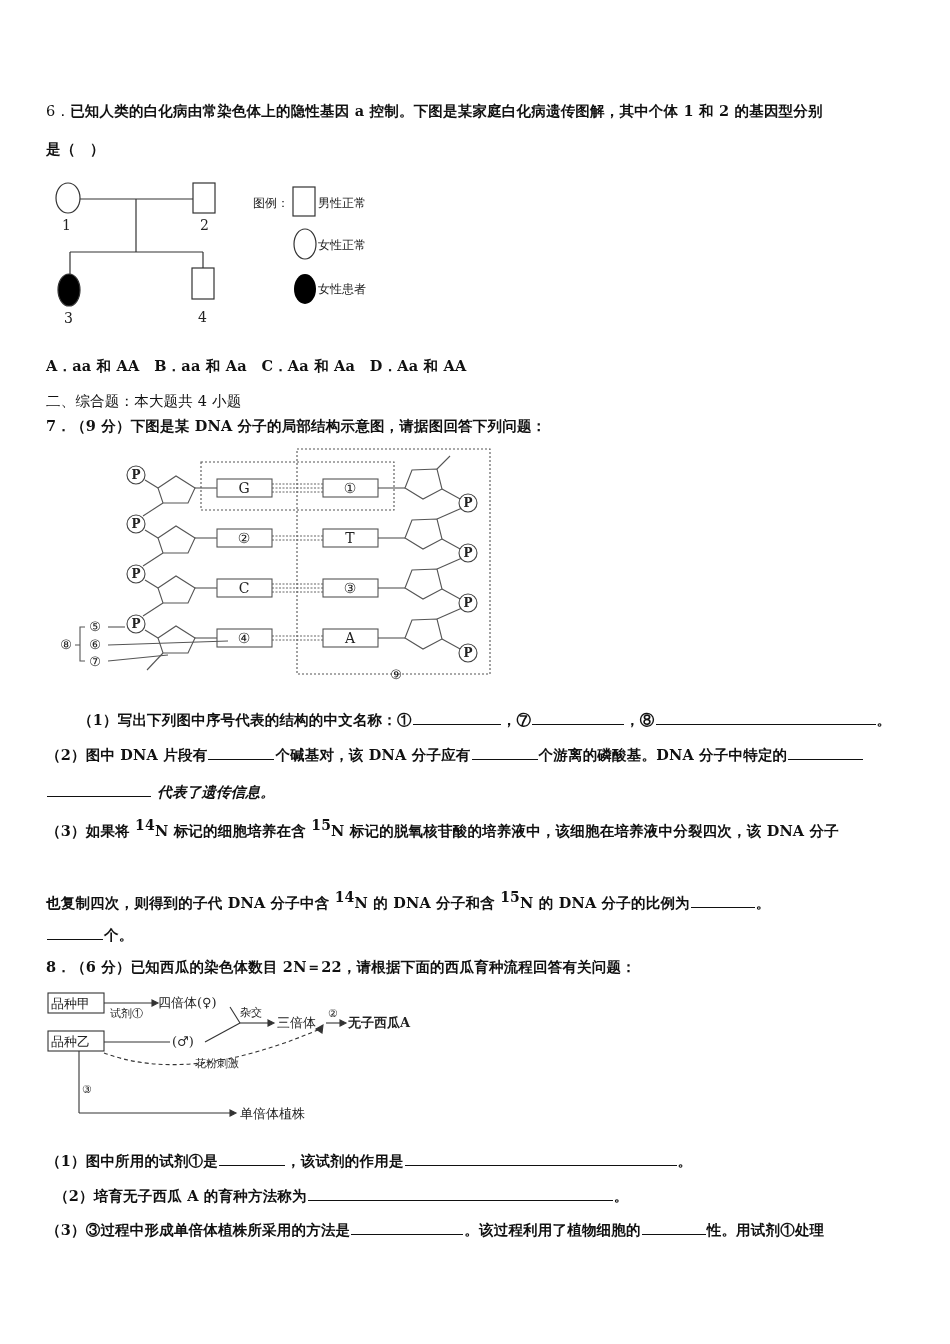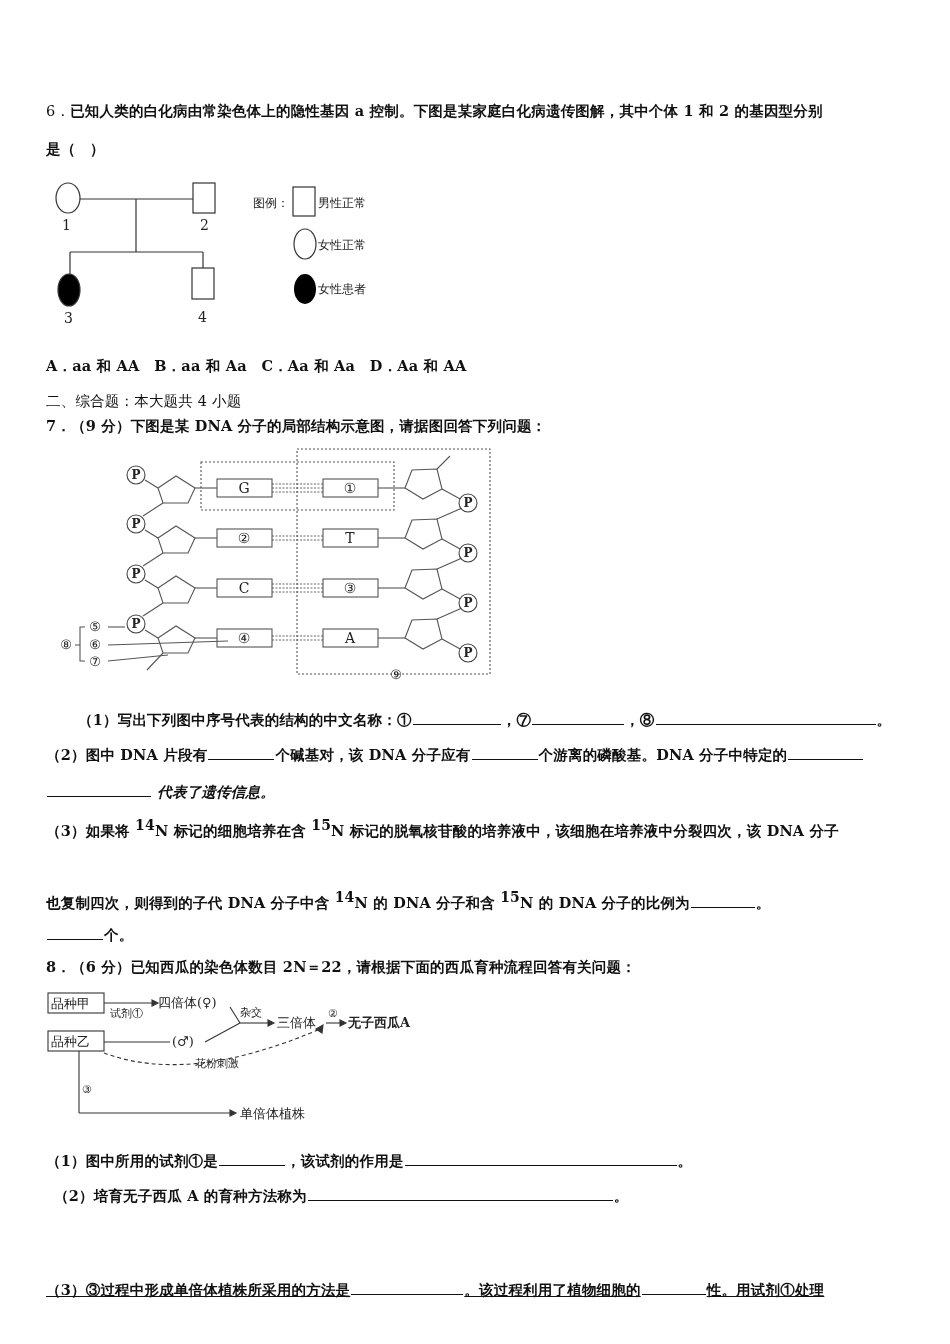--- a/index.html
+++ b/index.html
@@ -219,15 +219,15 @@
     <text x="200" y="133">单倍体植株</text>
   </g>
 </svg>
 
 <div class="line b" style="top:1151px;">
   <span>（1）图中所用的试剂①是</span><span class="blank" style="width:66px"></span><span>，该试剂的作用是</span><span class="blank" style="width:272px"></span><span>。</span>
 </div>
 <div class="line b" style="top:1186px;margin-left:8px;">
   <span>（2）培育无子西瓜 A 的育种方法称为</span><span class="blank" style="width:305px"></span><span>。</span>
 </div>
-<div class="line b" style="top:1280px;text-decoration:underline;">
+<div class="line b" style="top:1220px;">
   <span>（3）③过程中形成单倍体植株所采用的方法是</span><span class="blank" style="width:112px"></span><span>。该过程利用了植物细胞的</span><span class="blank" style="width:64px"></span><span>性。用试剂①处理</span>
 </div>
 
 </body></html>

